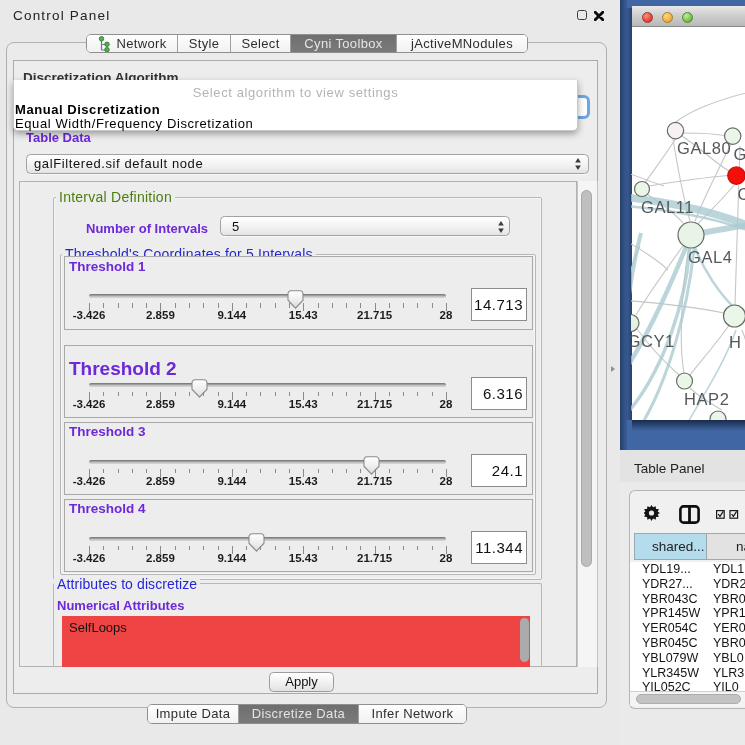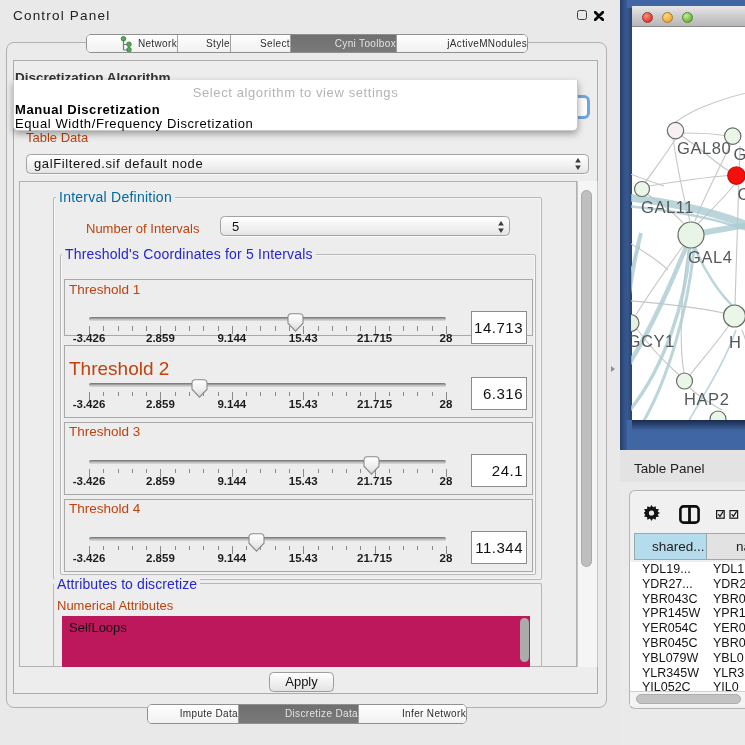--- a/index.html
+++ b/index.html
@@ -1,47 +1,47 @@
 <!DOCTYPE html>
 <html><head><meta charset="utf-8"><style>
 * {margin:0;padding:0;box-sizing:border-box}
 html,body {width:745px;height:745px;overflow:hidden}
 body {font-family:"Liberation Sans",sans-serif;background:#e9e9e9;position:relative;font-size:13px;color:#1a1a1a}
 .abs {position:absolute}
-.blab {position:absolute;font-weight:normal;font-size:13px;color:#c2410c;white-space:nowrap}
+.blab {position:absolute;font-weight:bold;font-size:13px;color:#6d28d9;white-space:nowrap}
 
 .cp-title {position:absolute;left:13px;top:8px;font-size:13.5px;color:#222;letter-spacing:1.2px}
 
 .wc-sq {position:absolute;left:577px;top:10px;width:10px;height:10px;border:1.6px solid #3a3a3a;border-radius:2.5px}
 
 .outer {position:absolute;left:6px;top:42px;width:601px;height:666px;background:#ebebeb;border:1px solid #b1b1b1;border-radius:8px}
 
 .spane {position:absolute;left:13px;top:60px;width:585px;height:634px;background:#ededed;border:1px solid #ababab}
 
 .seg {position:absolute;display:flex;height:19.5px;border:1px solid #8f8f8f;border-radius:5px;overflow:hidden;background:#fff}
-.seg > div {display:flex;align-items:center;justify-content:flex-end;font-size:10px;letter-spacing:.35px;color:#2e2e2e;background:linear-gradient(#fefefe,#f1f1f1);border-right:1px solid #9f9f9f;white-space:nowrap}
+.seg > div {display:flex;align-items:center;justify-content:center;font-size:13px;letter-spacing:.35px;color:#2e2e2e;background:linear-gradient(#fefefe,#f1f1f1);border-right:1px solid #9f9f9f;white-space:nowrap}
 .seg > div:last-child {border-right:none}
 .seg > div.dark {background:linear-gradient(#6f6f6f,#7a7a7a);color:#e4e4e4}
 .seg2 {height:19.5px}
 
 .combo {position:absolute;height:19px;background:linear-gradient(#ffffff,#eeeeee 70%,#e3e3e3);border:1px solid #a2a2a2;border-radius:4.5px;font-size:13px;letter-spacing:.6px;color:#111;display:flex;align-items:center;padding-left:7px;box-shadow:0 1px 0 rgba(255,255,255,.7)}
 
 .group {position:absolute;border:1px solid #b7b7b7;border-radius:2px;box-shadow:inset 0 0 0 1px #f6f6f6}
 .gtitle {position:absolute;background:#ededed;padding:0 3px;font-size:14px;white-space:nowrap}
 
 .tpanel {position:absolute;left:64px;width:469px;background:#ededed;border:1px solid #a9a9a9}
 .track {position:absolute;height:4px;border-radius:2px;background:linear-gradient(#8d8d8d,#c6c6c6 55%,#d9d9d9);border-top:1px solid #7f7f7f}
 .thumb {position:absolute}
 .tick {position:absolute;width:1px;background:#8a8a8a}
 .tlab {position:absolute;font-size:11.5px;color:#1c1c1c;text-align:center;font-weight:bold;letter-spacing:0px}
 .vbox {position:absolute;width:56px;height:33px;background:#fff;border:1px solid #8c8c8c;font-size:15px;color:#111;text-align:right;line-height:31px;padding-right:3px;letter-spacing:.5px}
 
 .popup {position:absolute;z-index:5;left:13px;top:80px;width:565px;height:51px;background:#fff;border:1px solid #c8c8c8;border-top:none;border-radius:0 0 5px 5px;box-shadow:0 3px 7px rgba(0,0,0,0.35)}
 
-.list {position:absolute;left:62px;top:616px;width:468px;height:51px;background:#be185d;overflow:hidden}
+.list {position:absolute;left:62px;top:616px;width:468px;height:51px;background:#ef4444;overflow:hidden}
 .list {padding-top:3px} .list div {font-size:13px;color:#111;padding-left:7px;height:17px;line-height:17px}
 
 .vtrack {position:absolute;left:577px;top:181px;width:21px;height:486px;background:#f5f5f5;border-left:1px solid #c4c4c4;border-right:1px solid #c4c4c4}
 .vthumb {position:absolute;left:581px;top:190px;width:11px;height:377px;background:#bfbfbf;border:1px solid #a8a8a8;border-radius:6px}
 
 .blue {position:absolute;left:620px;top:0;width:125px;height:450px;background:#4067a4}
 .blueL {position:absolute;left:620px;top:0;width:7px;height:450px;background:linear-gradient(90deg,#27406b,#3a5d99)}
 .tpbar {position:absolute;left:620px;top:450px;width:125px;height:32px;background:#e3e3e3}
 .rbg {position:absolute;left:620px;top:482px;width:125px;height:263px;background:#eaeaea}
 .macwin {position:absolute;left:632px;top:6px;width:113px;height:414px;background:#fff;border-radius:4px 0 0 0}
@@ -63,53 +63,53 @@
 <div class="cp-title">Control Panel</div>
 <div class="wc-sq"></div>
 <svg class="abs" style="left:594px;top:11px" width="10" height="10" viewBox="0 0 10 10">
     <path d="M1.2 1.2 L8.8 8.8 M8.8 1.2 L1.2 8.8" stroke="#0a0a0a" stroke-width="2.8" stroke-linecap="round"></path>
   </svg>
 
 <div class="outer"></div>
 <div class="spane"></div>
 
 
-<div class="abs" style="left:15px;top:70px;height:10px;overflow:hidden"><span style="font-weight:bold;font-size:13.5px;color:#333">Discretization Algorithm</span></div>
+<div class="abs" style="left:23px;top:70px;height:10px;overflow:hidden"><span style="font-weight:bold;font-size:13.5px;color:#333">Discretization Algorithm</span></div>
 
 <div class="abs" style="left:556px;top:95px;width:34px;height:24px;border:3px solid #71a4e2;border-radius:6px;background:#fff"></div>
 
 
 <div class="abs" style="left:19px;top:181px;width:558px;height:486px;border:1px solid #b2b2b2"></div>
 <div class="vtrack"></div>
 <div class="vthumb"></div>
 
 
 <div class="group" style="left:53px;top:197px;width:489px;height:383px"></div>
-<div class="gtitle" style="left:56px;top:189px;color:#0369a1;letter-spacing:.25px">Interval Definition</div>
+<div class="gtitle" style="left:56px;top:189px;color:#4d7c0f;letter-spacing:.25px">Interval Definition</div>
 <div class="blab" style="left:86px;top:221px;font-size:13px">Number of Intervals</div>
 <div class="combo" style="left:220px;top:216px;width:290px;height:20px;padding-left:11px">5</div>
 <svg class="abs" style="left:498px;top:221px" width="6" height="12" viewBox="0 0 6 12">
     <path d="M3 0 L5.8 4.6 H0.2 Z" fill="#3a3a3a"></path>
     <path d="M3 12 L5.8 7.4 H0.2 Z" fill="#3a3a3a"></path>
   </svg>
 
 <div class="group" style="left:60px;top:254px;width:476px;height:321px"></div>
 <div class="gtitle" style="left:62px;top:246px;color:#2525d8;letter-spacing:.2px">Threshold's Coordinates for 5 Intervals</div>
 
 <svg width="0" height="0">
     <defs>
       <linearGradient id="tg" x1="0" y1="0" x2="0" y2="1">
         <stop offset="0" stop-color="#ffffff"></stop>
         <stop offset="0.6" stop-color="#ececec"></stop>
         <stop offset="1" stop-color="#d8d8d8"></stop>
       </linearGradient>
     </defs>
   </svg>
 
-<div class="tpanel" style="top:279px;height:57px">
+<div class="tpanel" style="top:256px;height:74px">
     <div class="blab" style="left:4px;top:1.5px;font-size:13.5px">Threshold 1</div>
     <div class="track" style="left:24px;top:37px;width:357px"></div>
     <svg class="thumb" style="left:221.6px;top:33.0px" width="17" height="19" viewBox="0 0 17 19">
       <path d="M4 0.8 h9 a3 3 0 0 1 3 3 v6.4 L8.5 18.2 L1 10.2 V3.8 a3 3 0 0 1 3-3 z" fill="url(#tg)" stroke="#8a8a8a" stroke-width="1.1"></path>
     </svg>
     <div class="tick" style="left:24.0px;top:46px;height:8px"></div>
     <div class="tick" style="left:38.3px;top:46px;height:4.5px"></div>
     <div class="tick" style="left:52.6px;top:46px;height:4.5px"></div>
     <div class="tick" style="left:66.8px;top:46px;height:4.5px"></div>
     <div class="tick" style="left:81.1px;top:46px;height:4.5px"></div>

